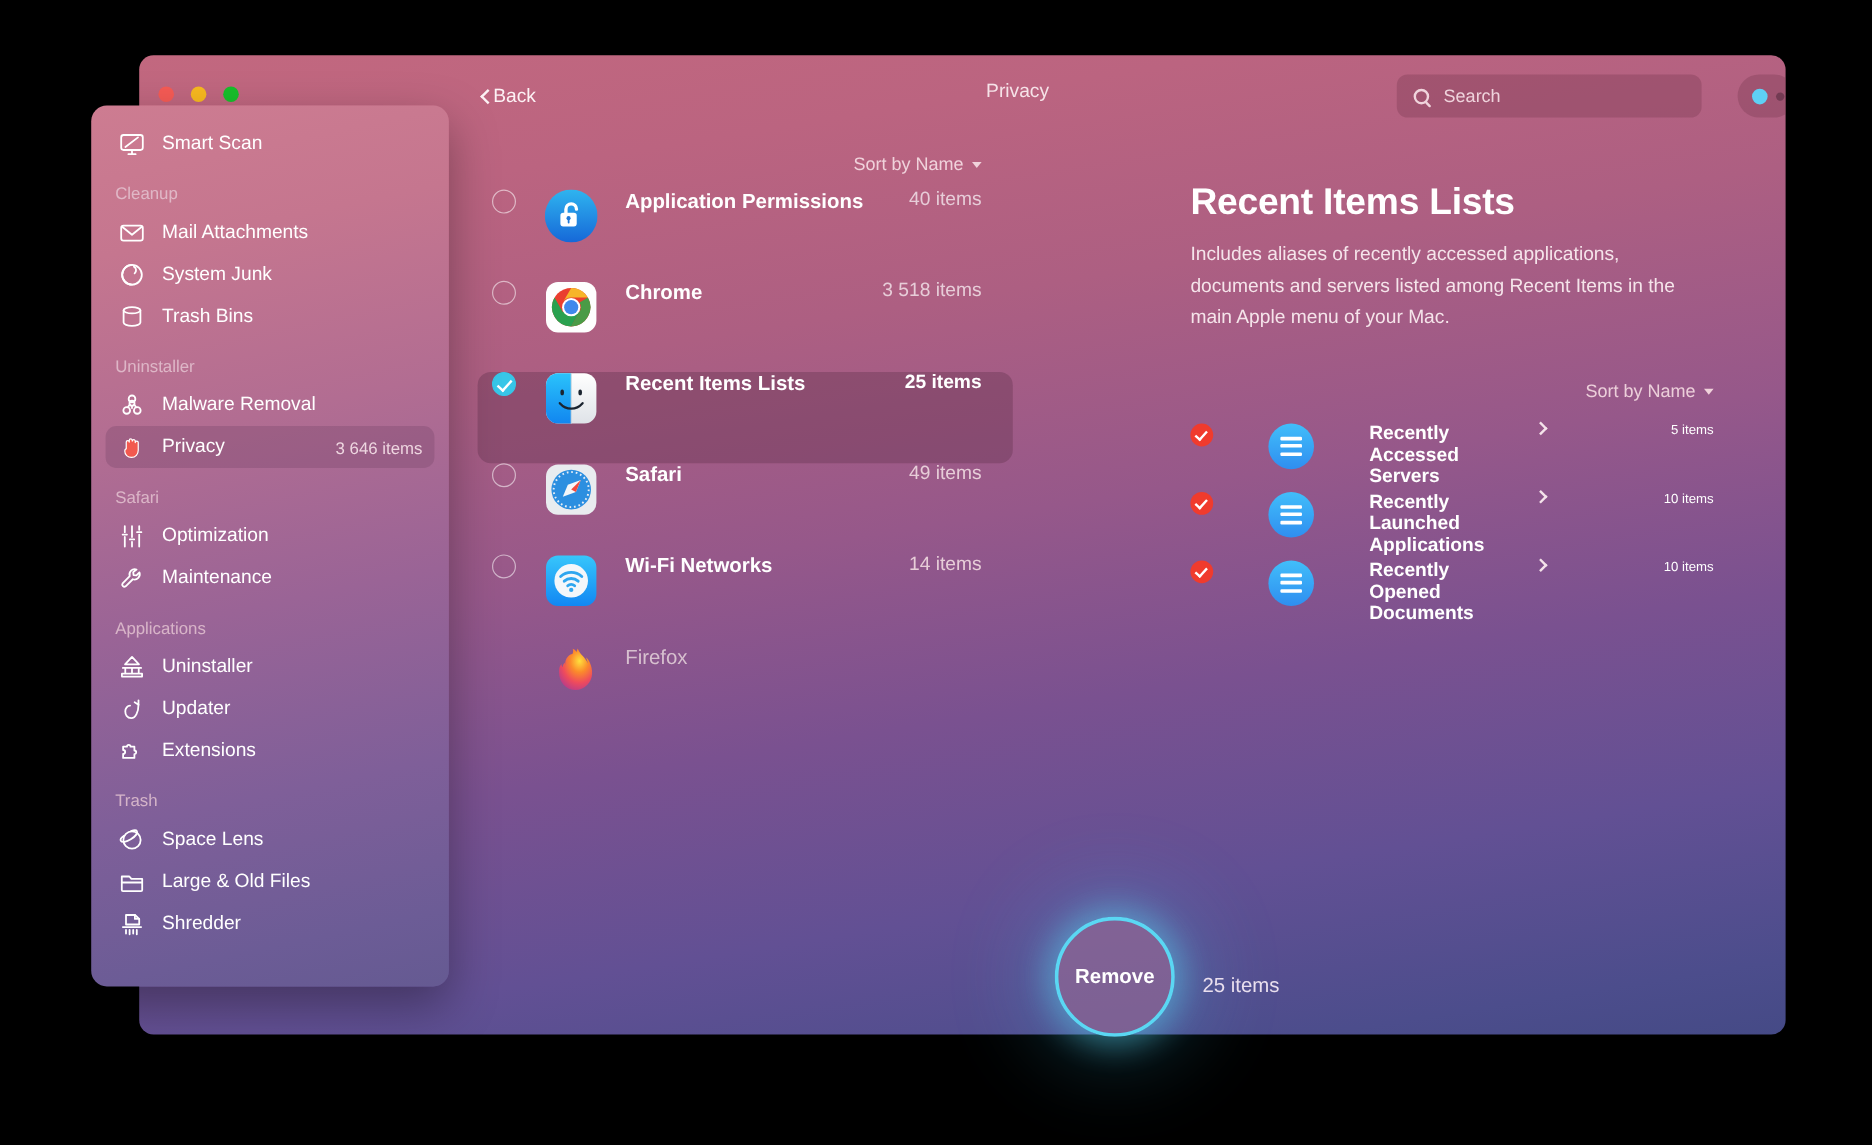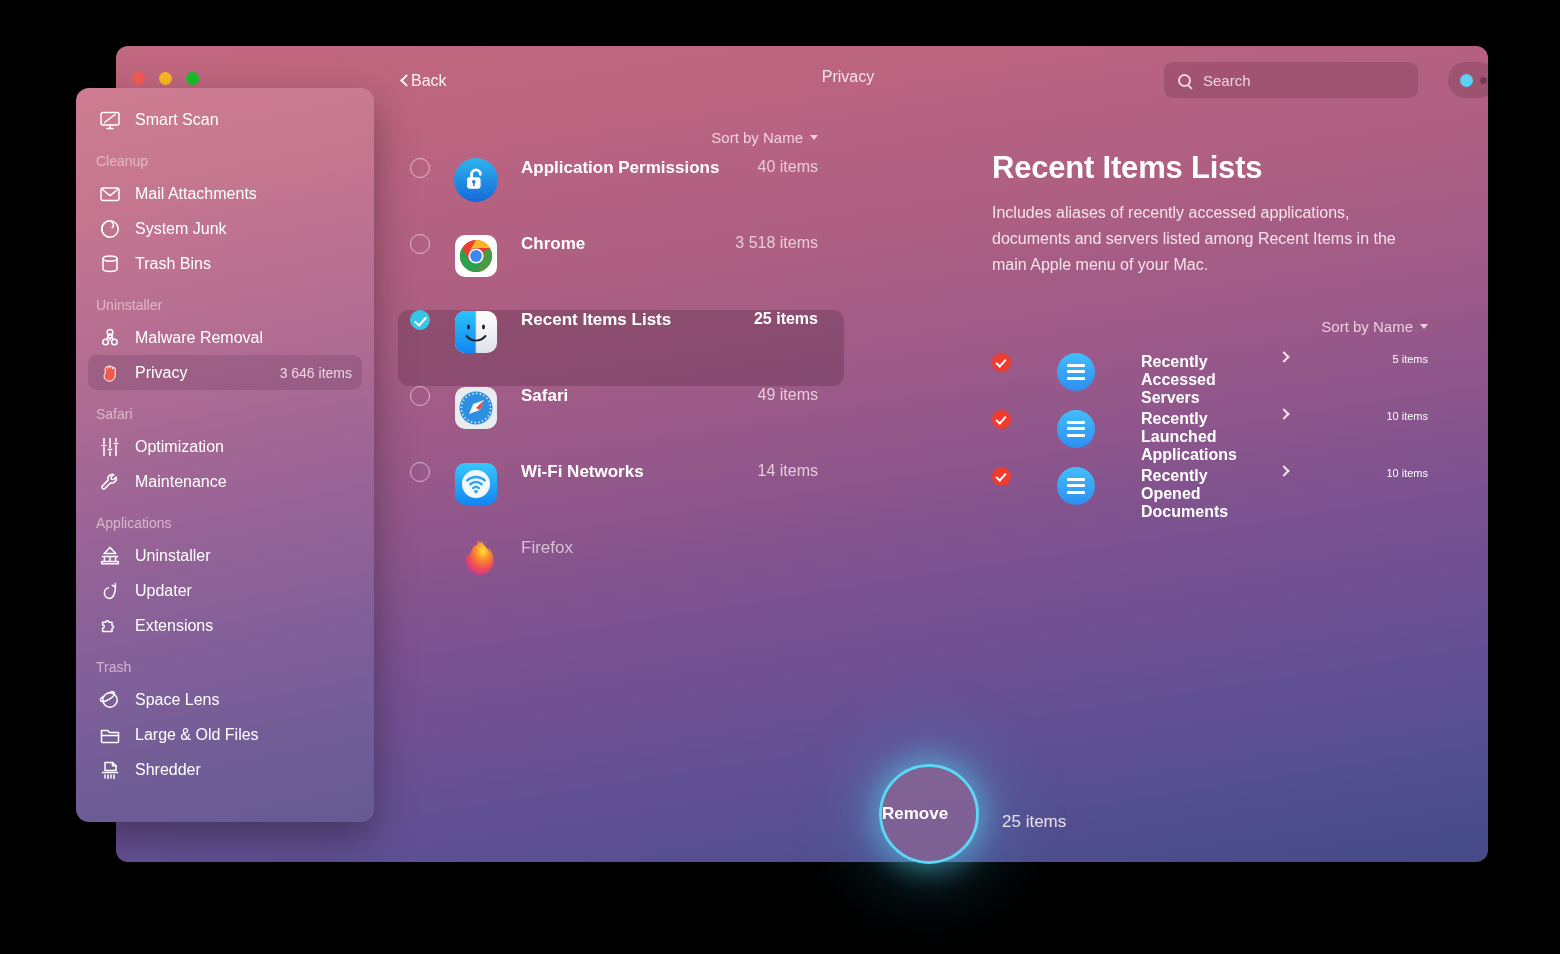--- a/index.html
+++ b/index.html
@@ -172,21 +172,21 @@
   
   #remove-wrap {
     position:absolute; left:879px; top:764px; width:100px; height:100px;
     z-index:40;
   }
   #remove-btn {
     width:100px; height:100px; border-radius:50%;
     border:3px solid #5ad7f3;
     background:rgba(152,110,152,0.62);
     color:#fff; font-size:17px; font-weight:600;
-    display:flex; align-items:center; 
+    display:flex; align-items:center; justify-content:center;
     box-shadow: 0 0 26px 7px rgba(90,215,243,0.45),
                 0 0 70px 22px rgba(70,200,240,0.22);
     cursor:pointer;
   }
   #remove-count {
     position:absolute; left:1002px; top:812px;
     font-size:17px; color:#e9dfee; z-index:41;
   }
 
   

